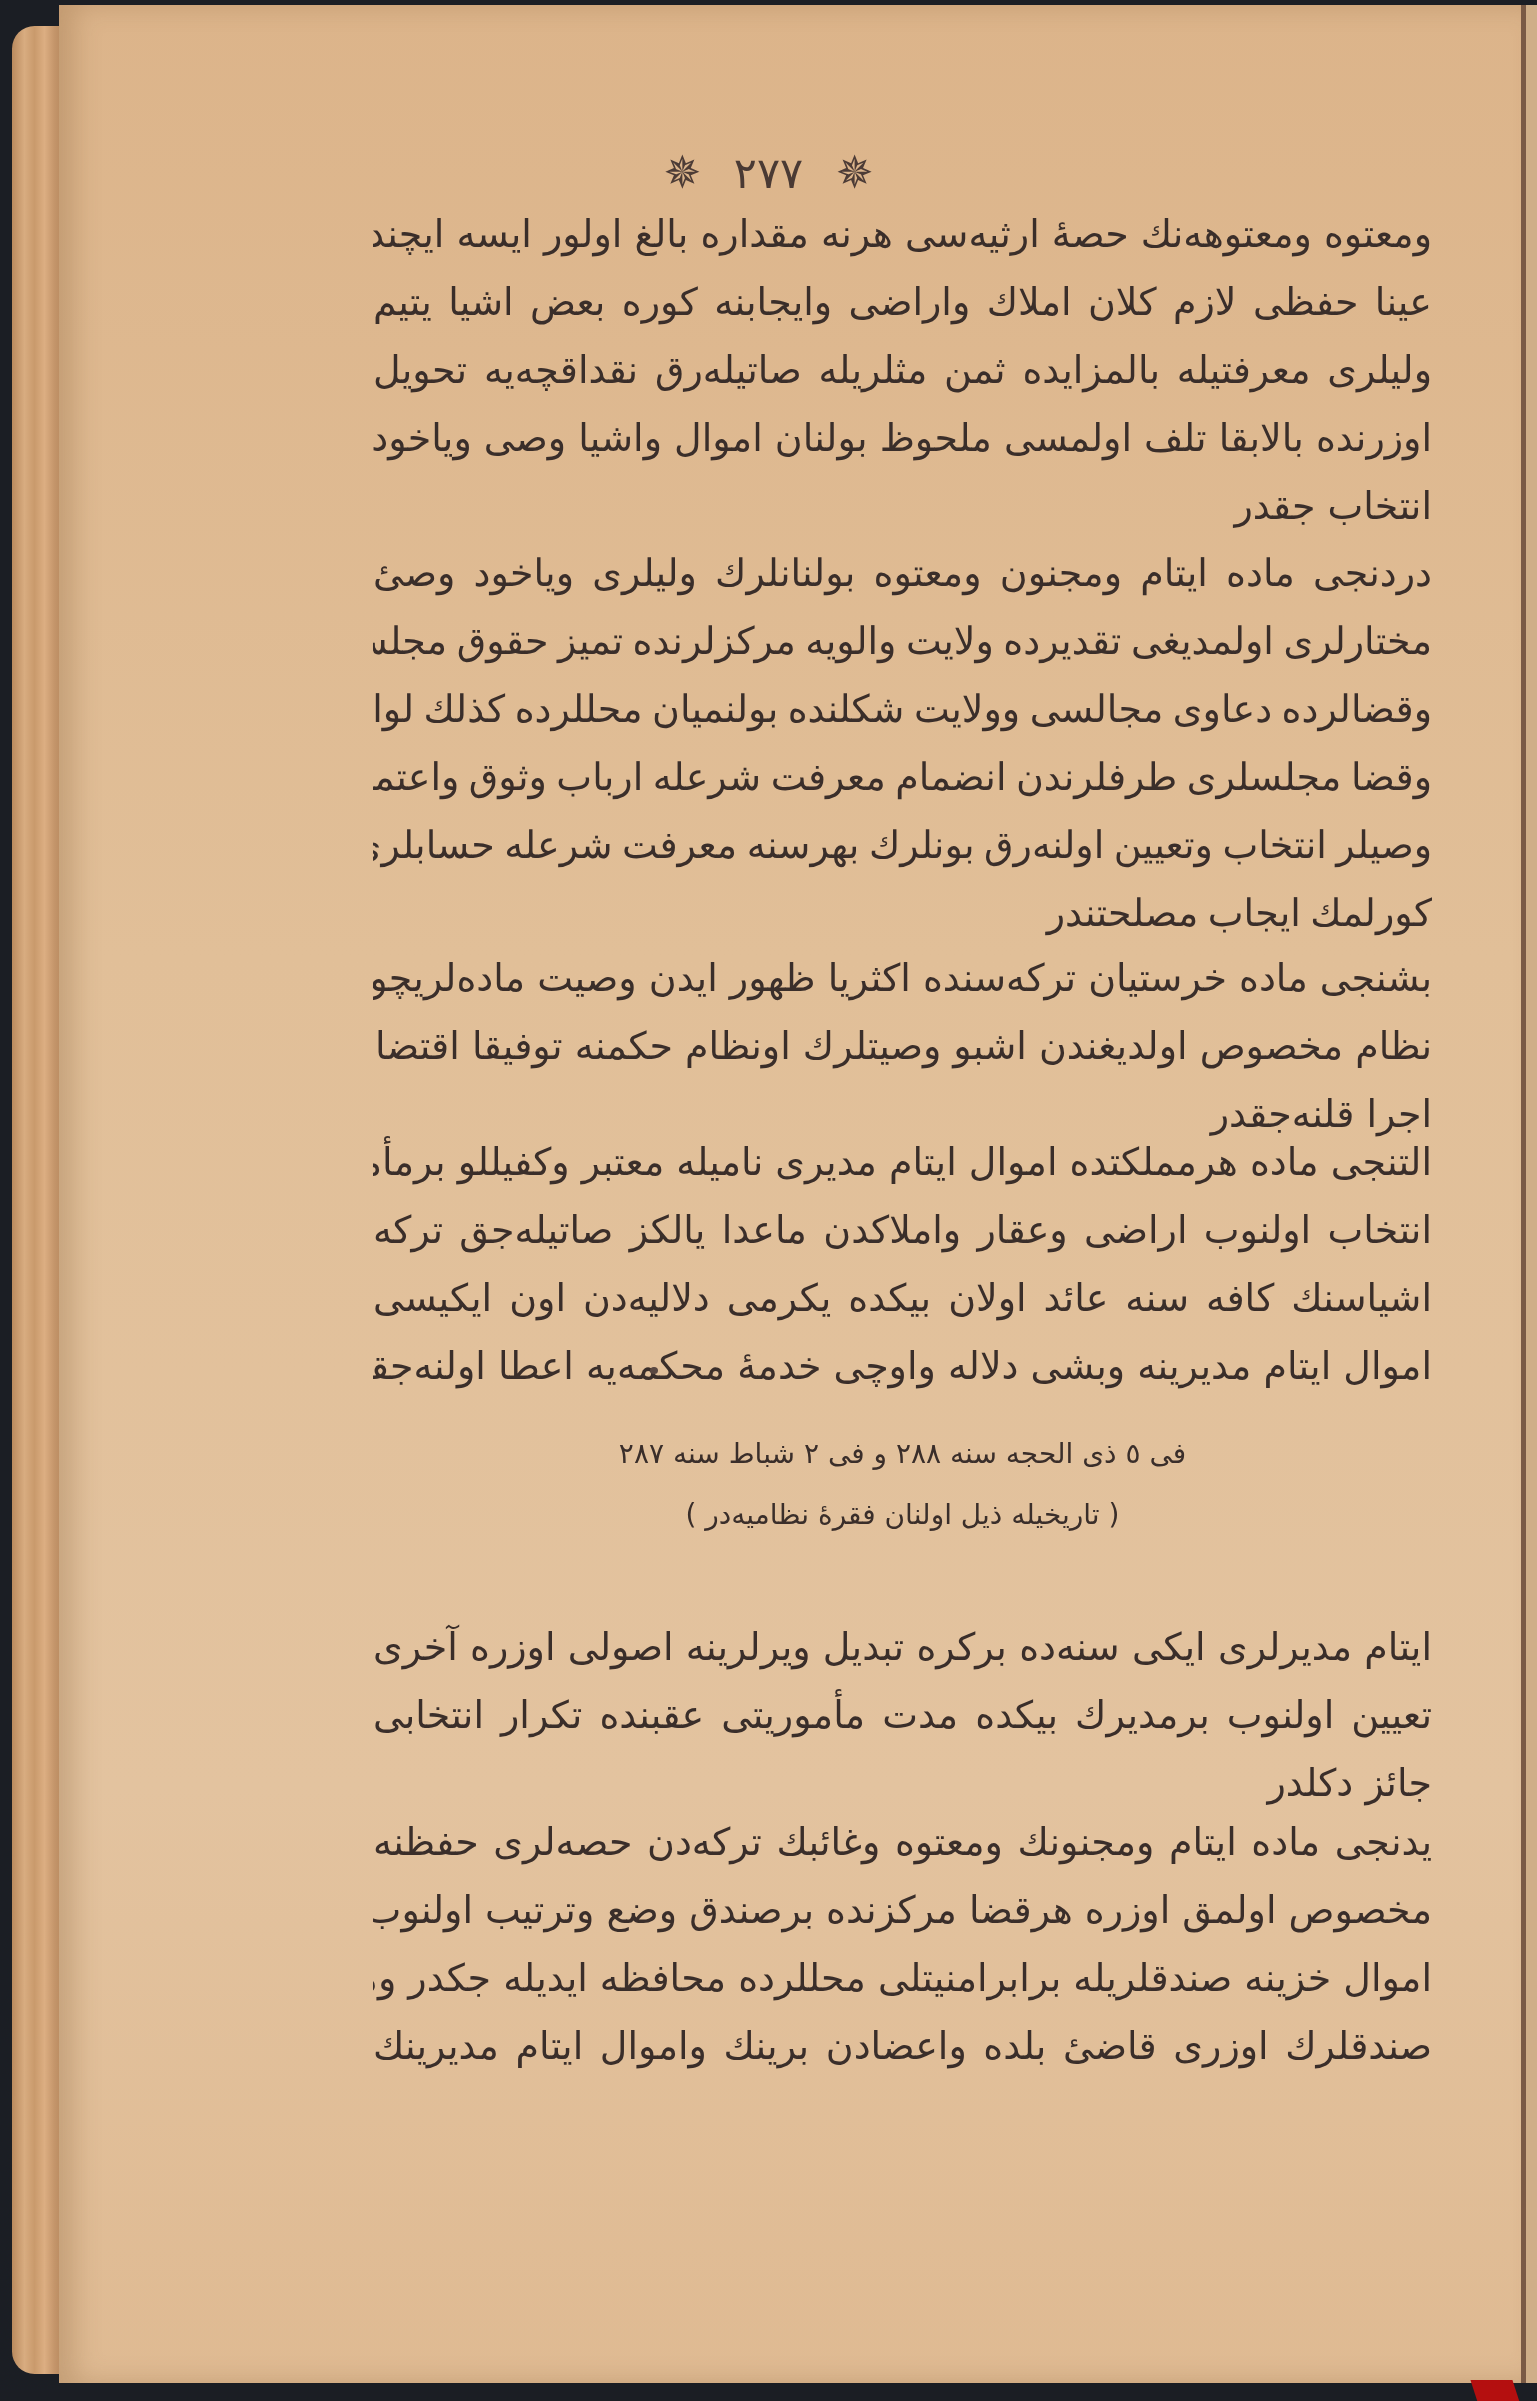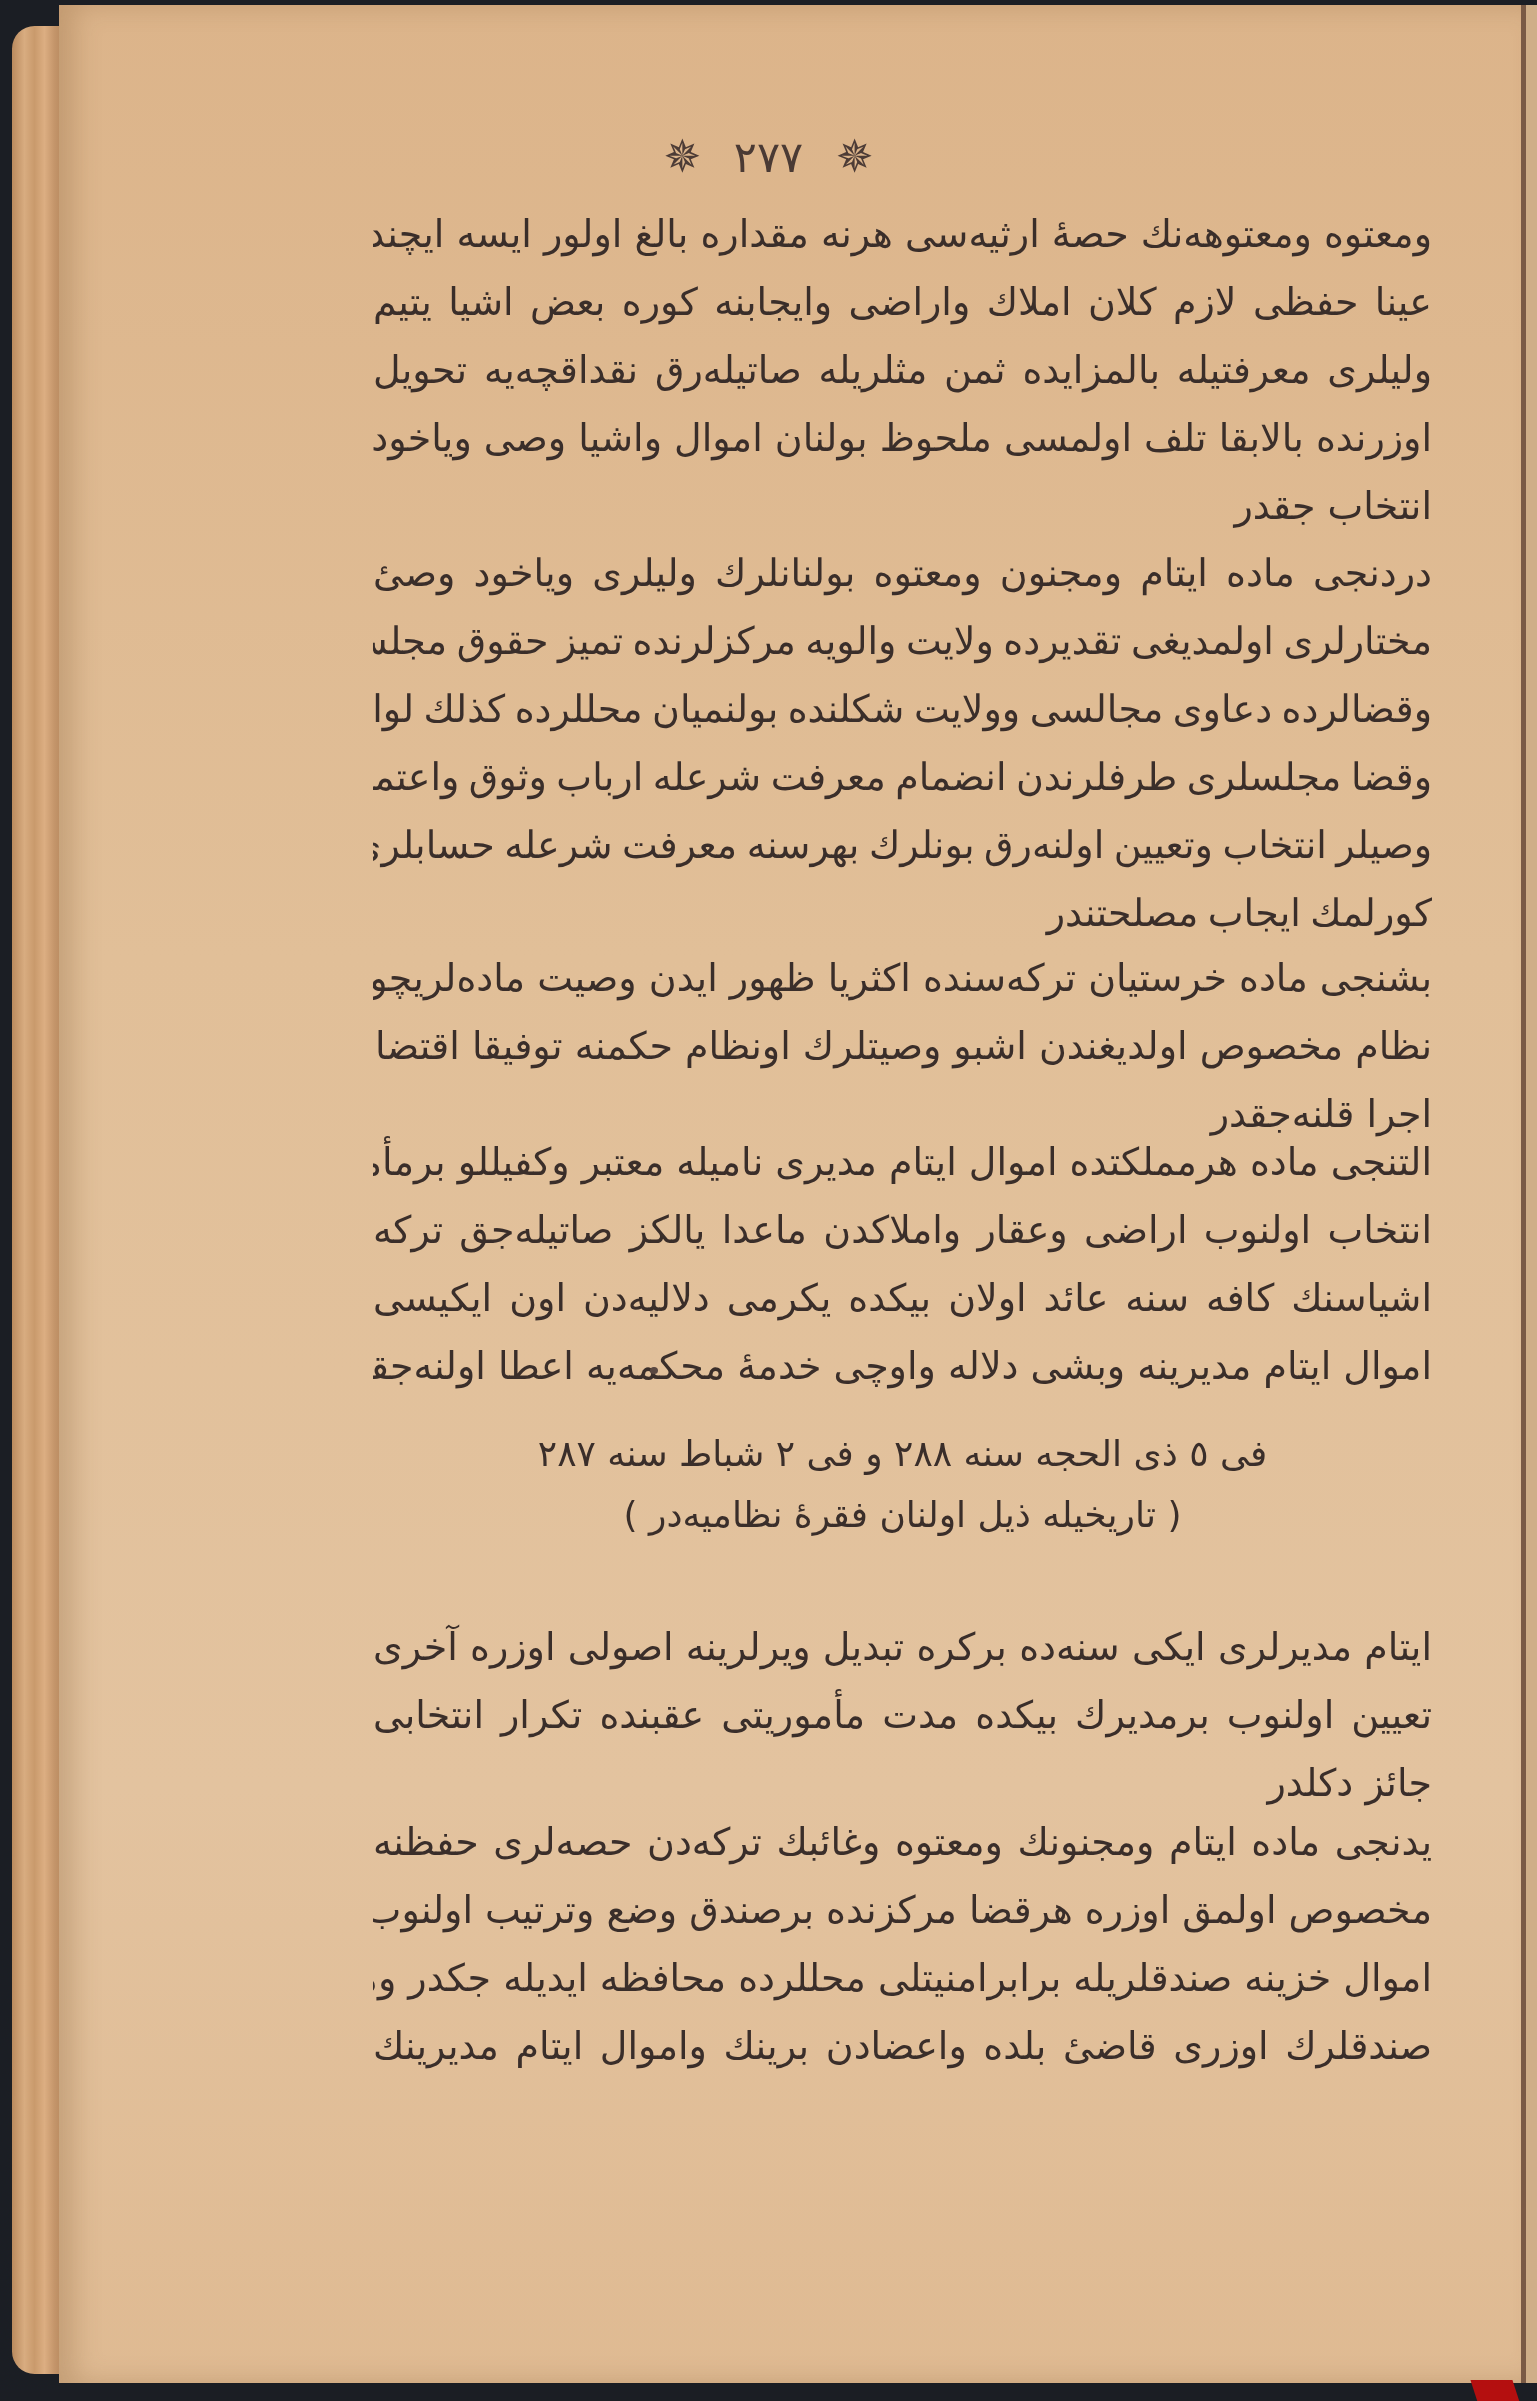--- a/index.html
+++ b/index.html
@@ -26,40 +26,40 @@
     .page-sliver {
       position: absolute; left: 1526px; top: 5.2px; width: 11.3px; height: 2378px;
       background: #cfae88;
     }
     .bookmark {
       position: absolute; left: 1474px; top: 2380px; width: 42px; height: 22px;
       background: #b40f0f;
       transform: skewX(18deg);
     }
     .header {
-      position: absolute; left: 0; top: 130px; width: 1537px;
+      position: absolute; left: 0; top: 146px; width: 1537px;
       text-align: center;
       font-family: "DejaVu Serif", serif;
       font-size: 43px; color: #4a3a34;
       direction: rtl;
     }
     .ornament { display: inline-block; margin: 0 19px; font-size: 45px; color: #4d3c36; }
     .text-block {
       position: absolute; left: 373px; width: 1059px;
       direction: rtl; text-align: justify; text-align-last: right;
       font-family: "DejaVu Sans", sans-serif;
       color: #3a2e2a;
       font-size: 38px;
     }
     .line { display: block; height: 68px; line-height: 68px; white-space: nowrap; overflow: hidden; text-align: justify; text-align-last: justify; }
     .line.short { text-align-last: right; }
     .date-block {
       position: absolute; left: 373px; top: 1423px; width: 1059px;
       direction: rtl; text-align: center;
-      color: #3a2e2a; font-size: 36px;
+      color: #3a2e2a; font-size: 28px;
     }
     .date-line { display: block; height: 61px; line-height: 61px; }
     .dot { position: absolute; left: 650px; top: 1367px; width: 7.8px; height: 7px; border-radius: 50%; background: #5a4842; }
   </style>
 </head>
 <body>
 
 <div class="spine"></div>
 <div class="page"></div>
 <div class="page-edge"></div>

